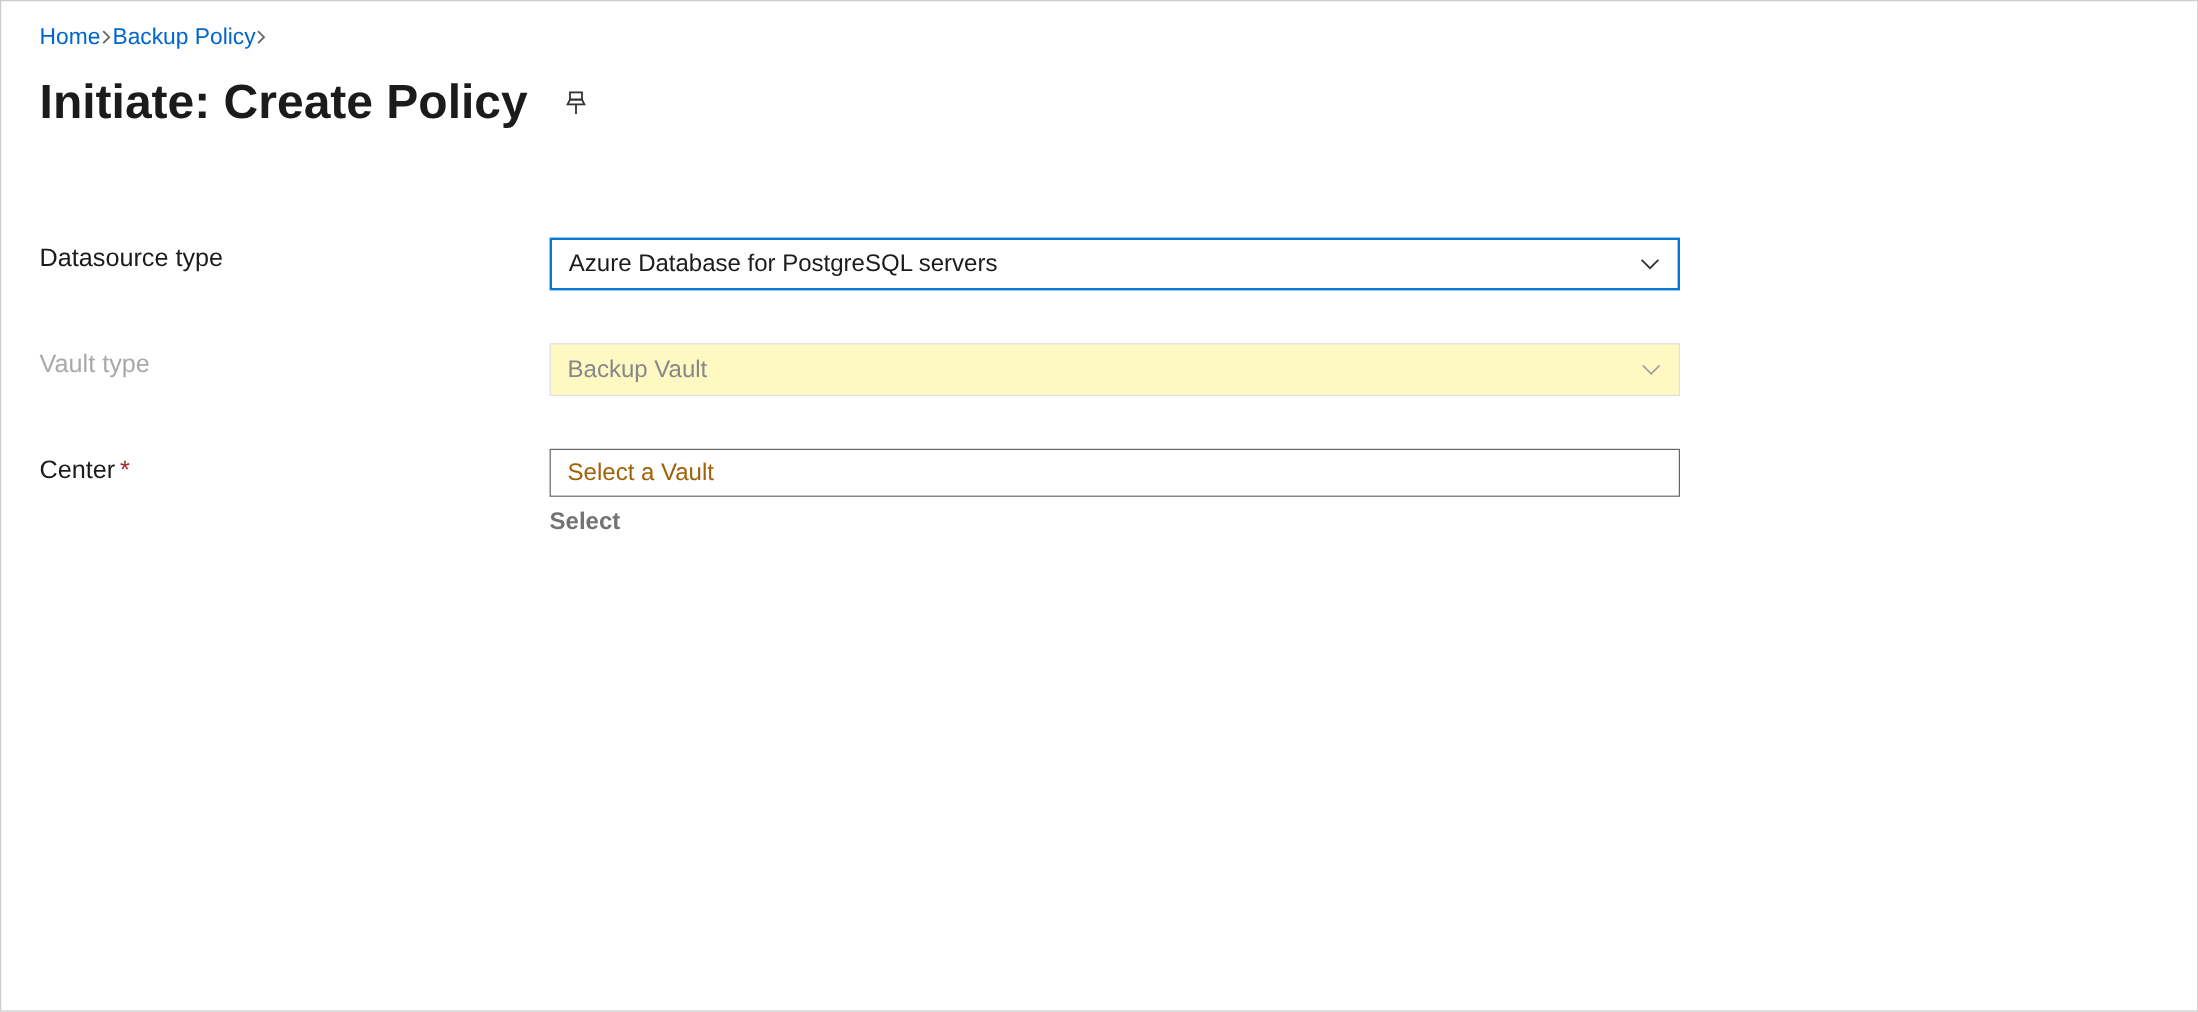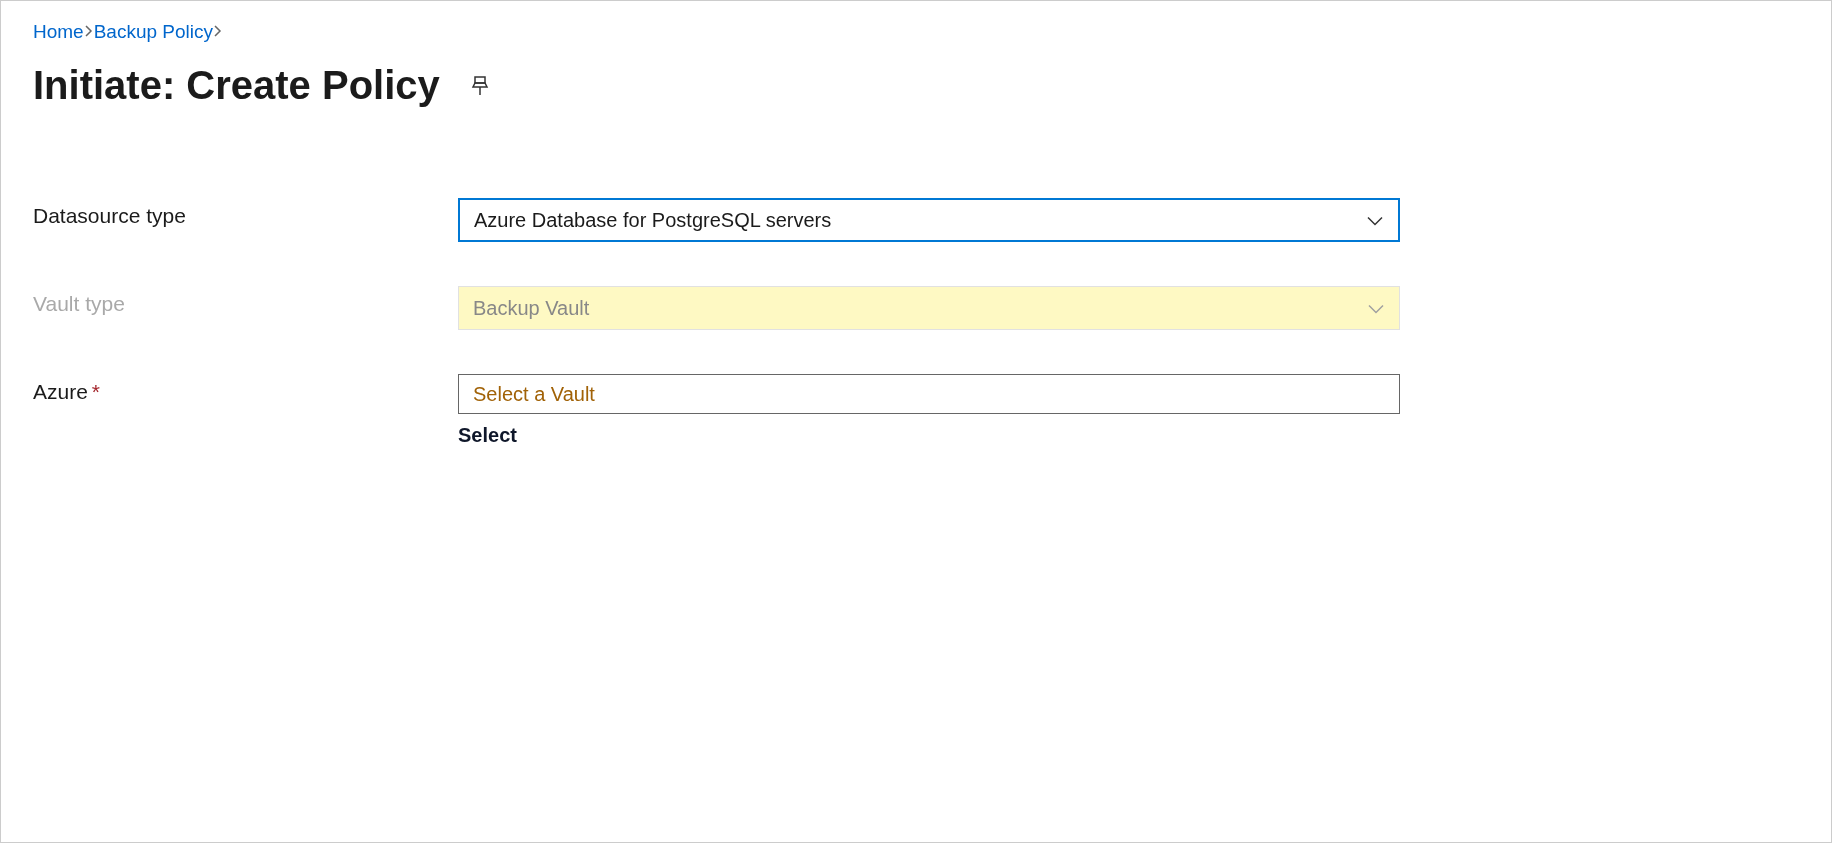--- a/index.html
+++ b/index.html
@@ -109,21 +109,21 @@
       display: flex;
       align-items: center;
       padding: 0 14px;
       font-size: 20px;
       color: #1b1b1b;
     }
     .input-placeholder {
       color: #a16207;
     }
     .link-below {
-      color: #0f172a;
+      color: #737373;
       font-weight: 600;
       font-size: 20px;
       text-decoration: none;
       display: inline-block;
       margin-top: 10px;
       cursor: pointer;
     }
   </style>
 </head>
 <body>
@@ -178,21 +178,21 @@
           <svg width="18" height="12" viewBox="0 0 18 12">
               <path d="M2 3 L9 10 L16 3" stroke="#a0a0a0" stroke-width="1.5" fill="none"></path>
             </svg>
         </span>
       </div>
     </div>
   </div>
 
   <div class="form-row">
     <div class="form-label">
-      <span>Azure</span><span class="required-asterisk">*</span>
+      <span>Center</span><span class="required-asterisk">*</span>
     </div>
     <div class="form-control-wrap">
       <div class="input-box">
         <span class="input-placeholder">Select a Vault</span>
       </div>
       <a class="link-below">Select</a>
     </div>
   </div>
 
 </div>

